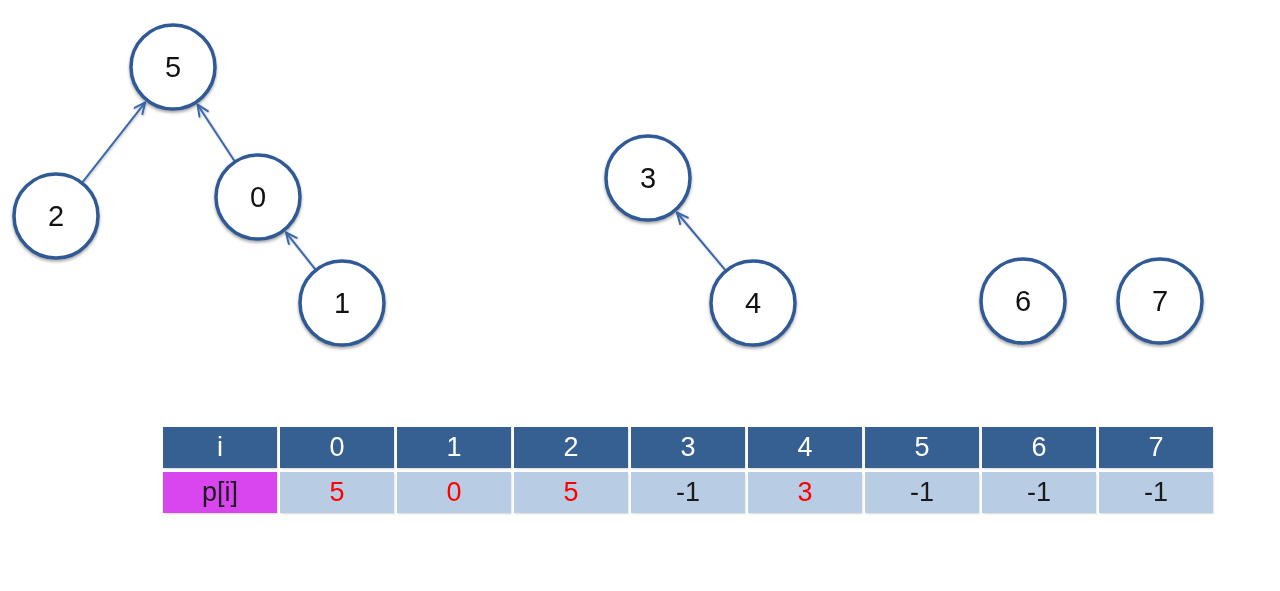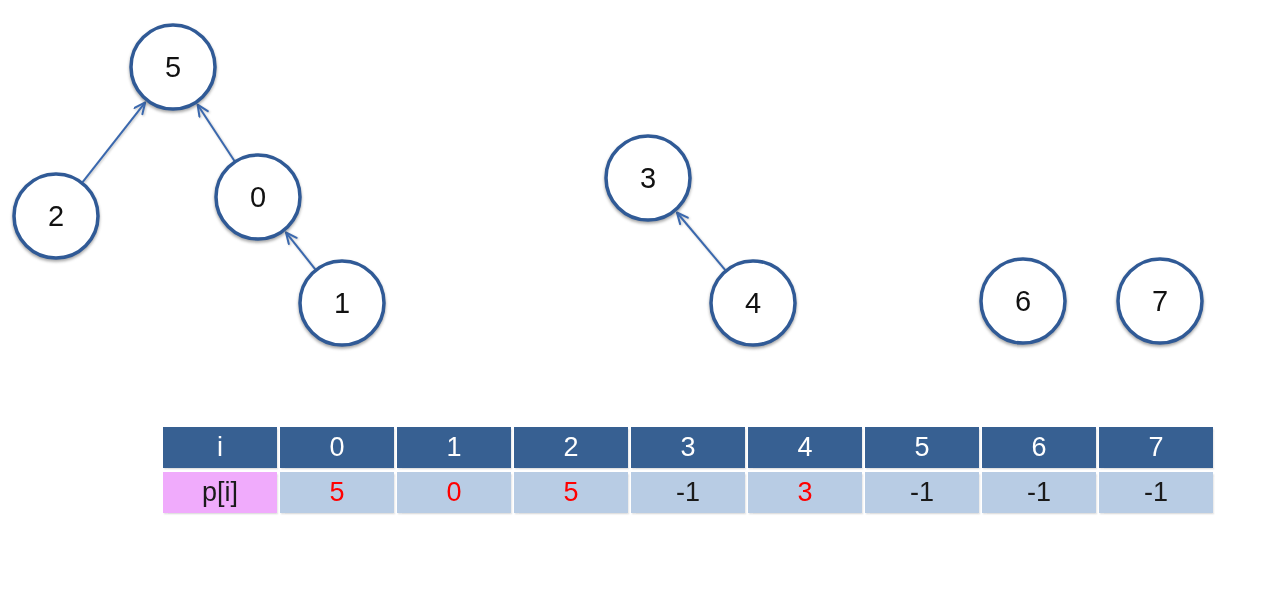--- a/index.html
+++ b/index.html
@@ -122,21 +122,21 @@
             <th style="background: rgb(55, 96, 146); color: rgb(255, 255, 255);">0</th>
             <th style="background: rgb(55, 96, 146); color: rgb(255, 255, 255);">1</th>
             <th style="background: rgb(55, 96, 146); color: rgb(255, 255, 255);">2</th>
             <th style="background: rgb(55, 96, 146); color: rgb(255, 255, 255);">3</th>
             <th style="background: rgb(55, 96, 146); color: rgb(255, 255, 255);">4</th>
             <th style="background: rgb(55, 96, 146); color: rgb(255, 255, 255);">5</th>
             <th style="background: rgb(55, 96, 146); color: rgb(255, 255, 255);">6</th>
             <th style="background: rgb(55, 96, 146); color: rgb(255, 255, 255);">7</th>
           </tr>
           <tr>
-            <td style="background: #f0abfc; color: rgb(26, 26, 26);">p[i]</td>
+            <td style="background: #d946ef; color: rgb(26, 26, 26);">p[i]</td>
             <td class="hl" style="background: rgb(184, 204, 228); color: rgb(255, 0, 0);">5</td>
             <td class="hl" style="background: rgb(184, 204, 228); color: rgb(255, 0, 0);">0</td>
             <td class="hl" style="background: rgb(184, 204, 228); color: rgb(255, 0, 0);">5</td>
             <td style="background: rgb(184, 204, 228); color: rgb(26, 26, 26);">-1</td>
             <td class="hl" style="background: rgb(184, 204, 228); color: rgb(255, 0, 0);">3</td>
             <td style="background: rgb(184, 204, 228); color: rgb(26, 26, 26);">-1</td>
             <td style="background: rgb(184, 204, 228); color: rgb(26, 26, 26);">-1</td>
             <td style="background: rgb(184, 204, 228); color: rgb(26, 26, 26);">-1</td>
           </tr>
         </tbody>

